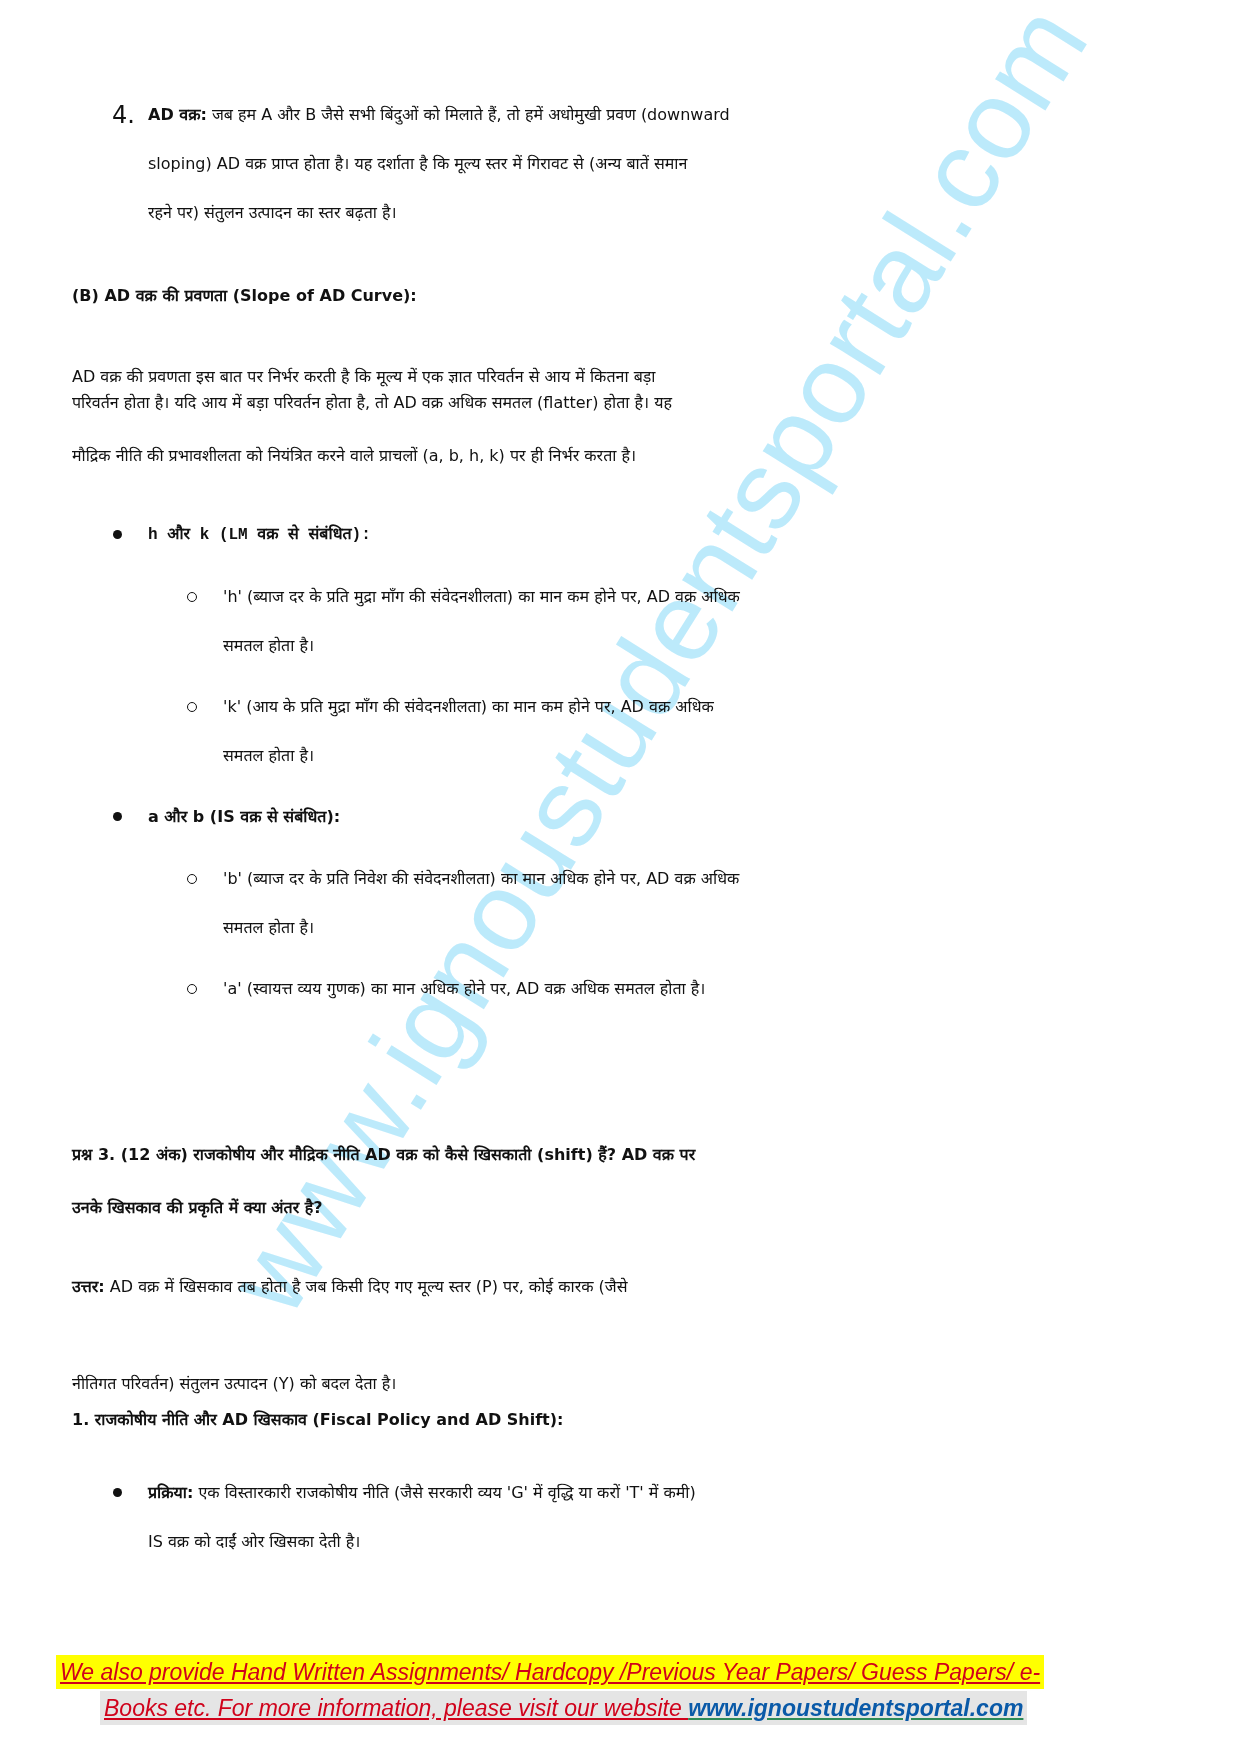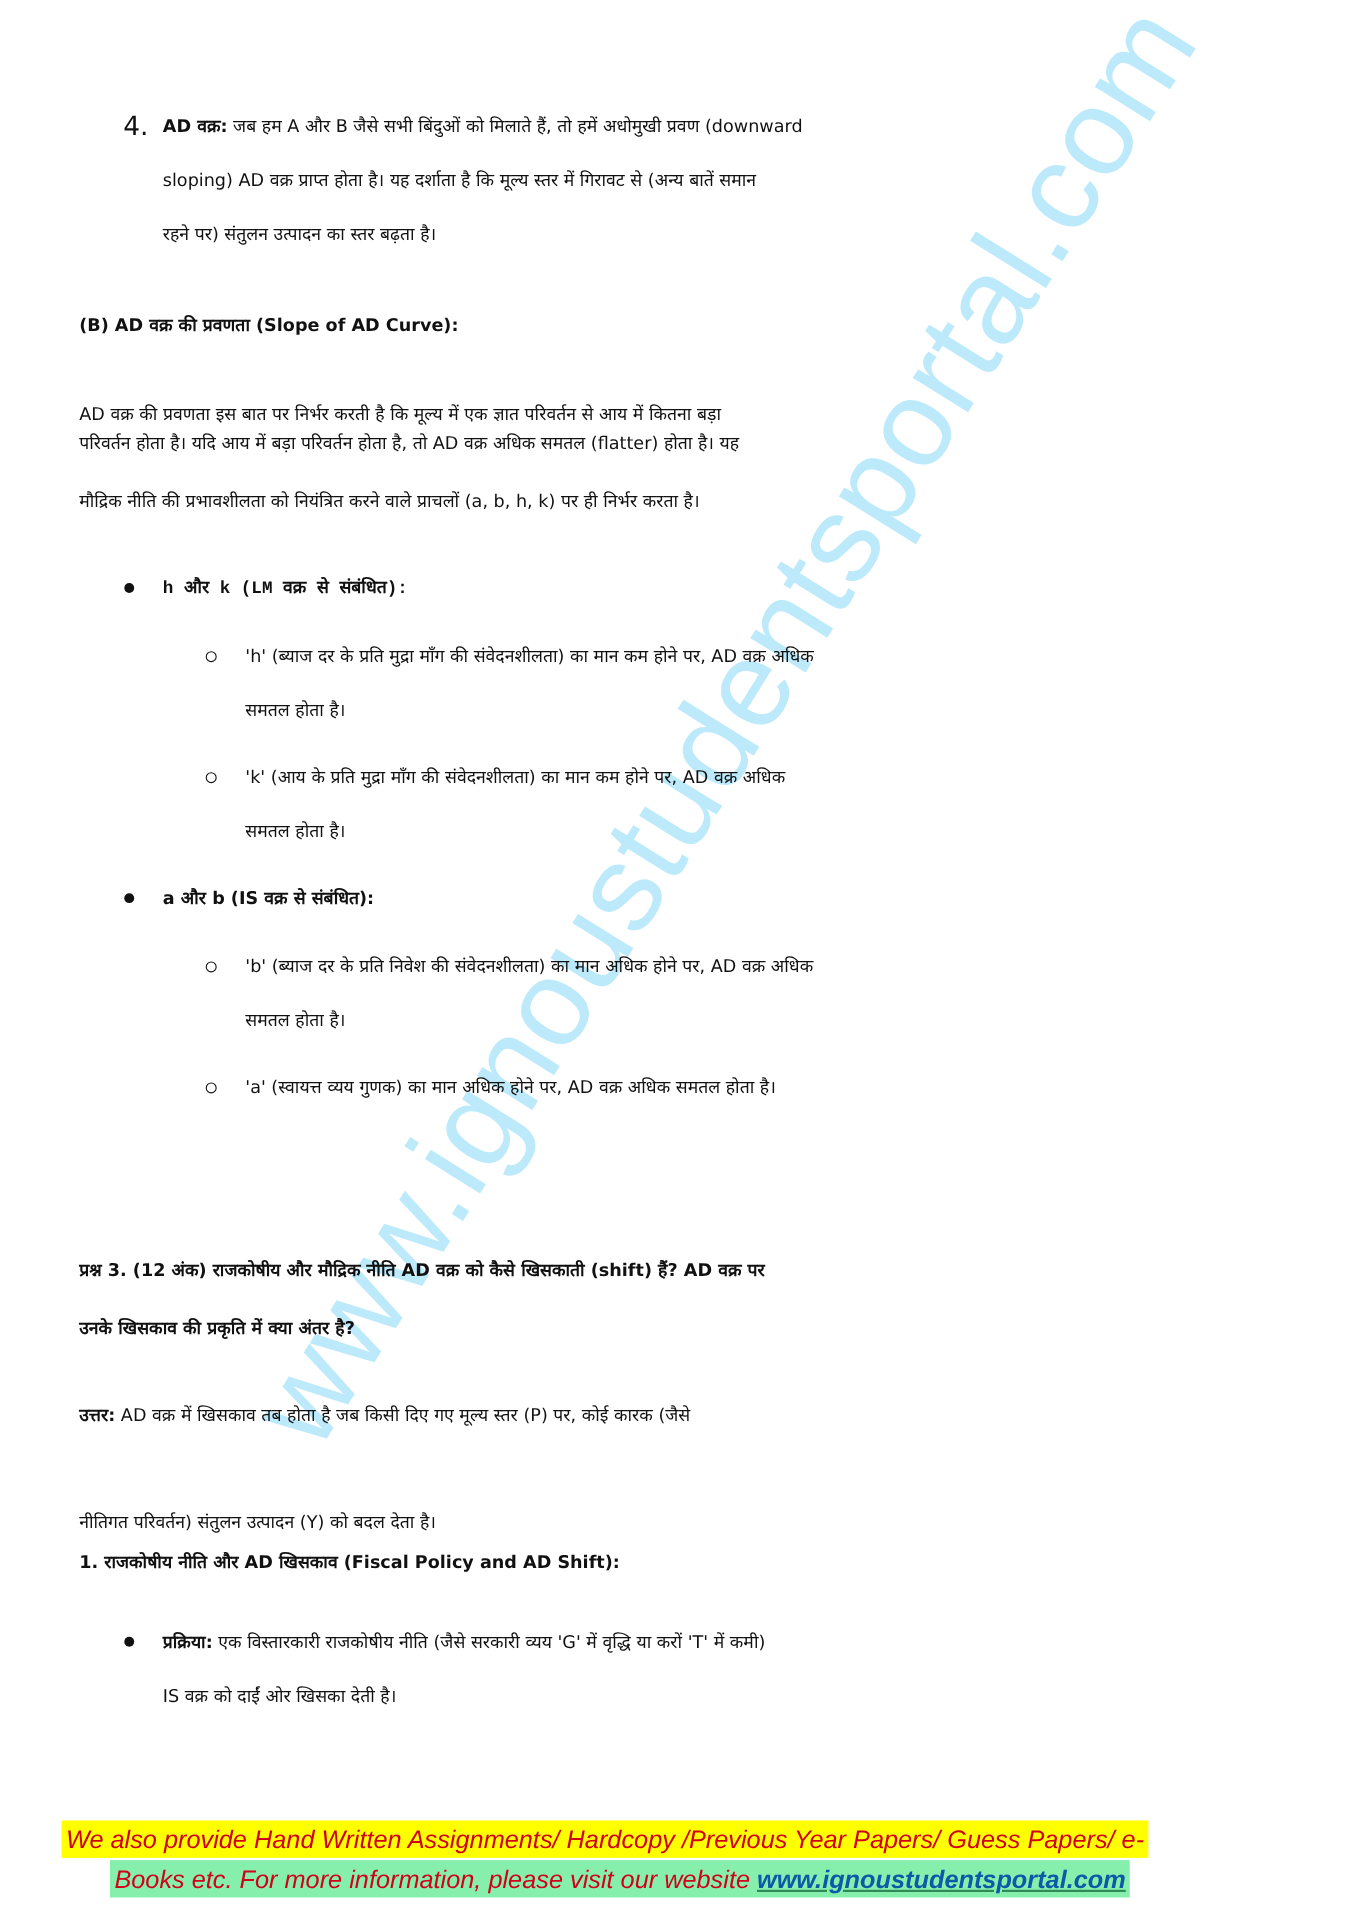--- a/index.html
+++ b/index.html
@@ -12,22 +12,22 @@
         transform: rotate(-58deg); transform-origin: 600px 60px; white-space: nowrap; opacity: 0.95; }
   .content { position: absolute; left: 0; top: 0; width: 1241px; z-index: 1; }
   .line { position: absolute; font-size: 16px; line-height: 30px; white-space: nowrap; }
   .b { font-weight: bold; }
   .i { }
   .num { position: absolute; font-size: 24px; line-height: 30px; }
   .bullet { position: absolute; width: 9px; height: 9px; border-radius: 50%; background: #111; }
   .circ { position: absolute; width: 10px; height: 10px; border-radius: 50%; border: 1.5px solid #111; box-sizing: border-box; }
   .footer { position: absolute; left: 56px; top: 1655px; width: 1122px; z-index: 2; font-family: "Liberation Sans", sans-serif; font-style: italic; font-size: 23px; line-height: 34px; }
   .footer .row1 { position: absolute; left: 0; top: 0; background: #ffff00; padding: 0 4px; white-space: nowrap; }
-  .footer .row2 { position: absolute; left: 44px; top: 36px; background: #86efac; padding: 0 4px; white-space: nowrap; }
-  .red { color: #d0021b; text-decoration-color: #d0021b; margin-top: 15px; }
+  .footer .row2 { position: absolute; left: 44px; top: 36px; background: #e5e5e5; padding: 0 4px; white-space: nowrap; }
+  .red { color: #d0021b; text-decoration: underline; text-decoration-color: #d0021b; margin-top: 15px; }
   .link { color: #0a5aa8; font-weight: bold; text-decoration: underline; text-decoration-color: #2e8b57; }
 </style>
 </head>
 <body>
 
 <div class="page">
 
   <div class="watermark">
     <span>www.ignoustudentsportal.com</span>
   </div>

